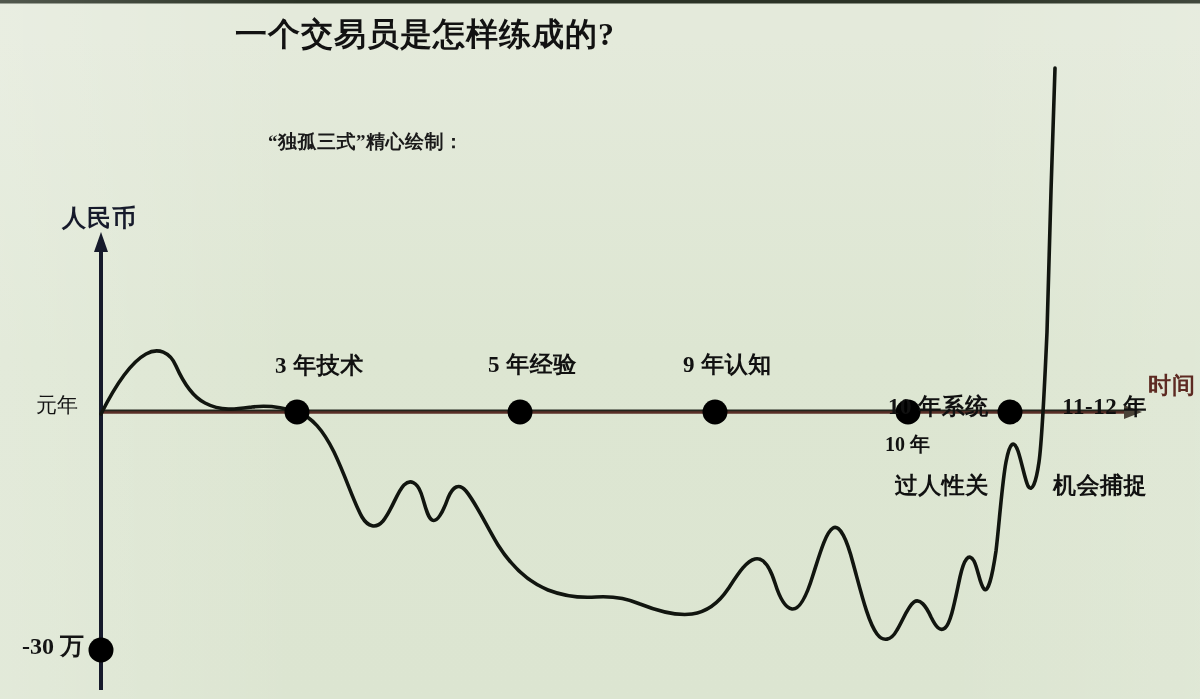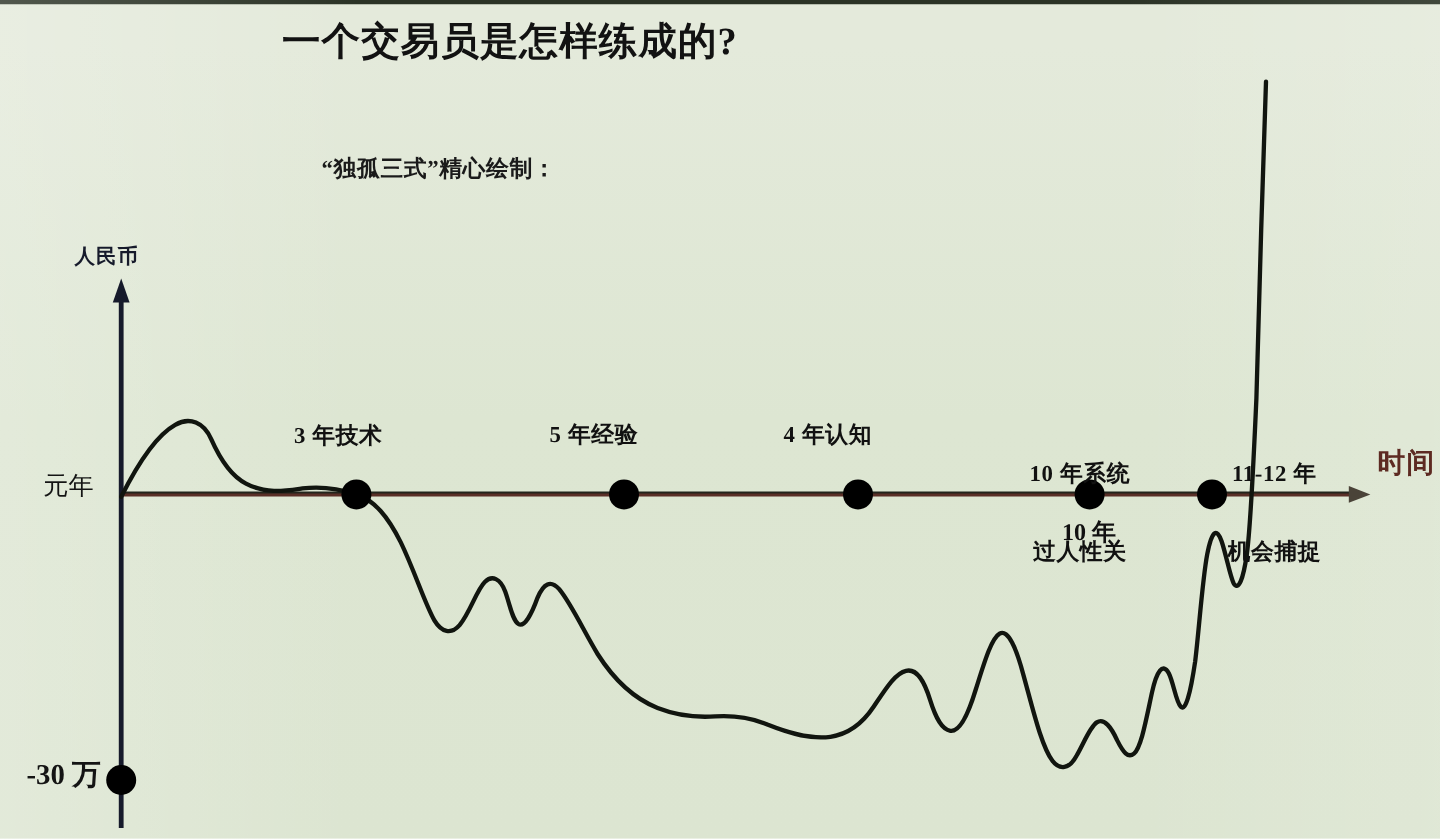--- a/index.html
+++ b/index.html
@@ -39,41 +39,41 @@
     letter-spacing:0.5px;
   }
   #sub2 {
     left:283px; top:178px;
     font-size:19px; font-weight:700; color:#1a1a1a;
     letter-spacing:0.5px;
   }
   
   #ylabel {
     left:62px; top:203px;
-    font-size:17px; font-weight:700; color:#161a2b;
+    font-size:24px; font-weight:700; color:#161a2b;
     letter-spacing:1px;
     text-align:right;
   }
   #xlabel {
     left:1148px; top:372px;
     font-size:23px; font-weight:700; color:#5d2a22;
     letter-spacing:1px;
   }
   #origin-label {
     left:36px; top:392px;
     font-size:21px; font-weight:500; color:#141414;
   }
   #ymin-label {
     left:22px; top:631px;
     font-size:24px; font-weight:700; color:#141414;
   }
   
   .ms {
-    font-size:19px; font-weight:700; color:#111111;
-    letter-spacing:0.5px; text-align:center;
+    font-size:23px; font-weight:700; color:#111111;
+    letter-spacing:0.5px; text-align:right;margin-left:30px;
   }
   #ms0 { left:245px; top:352px; }
   #ms1 { left:458px; top:351px; }
   #ms2 { left:653px; top:351px; }
   #ms3 { left:858px; top:341px; line-height:1.15; }
   #ms4 { left:1023px; top:341px; line-height:1.15; }
   #ms3sub {
     left:885px; top:432px;
     font-size:20px; font-weight:700; color:#111111;
   }
@@ -158,21 +158,21 @@
   <div class="txt" id="xlabel">时间</div>
 
   <div class="txt" id="origin-label">元年</div>
 
   <div class="txt" id="ymin-label">-30 万</div>
 
   <div class="txt ms" id="ms0">3 年技术</div>
 
   <div class="txt ms" id="ms1">5 年经验</div>
 
-  <div class="txt ms" id="ms2">4 年认知</div>
+  <div class="txt ms" id="ms2">9 年认知</div>
 
   <div class="txt ms" id="ms3">
     <div>10 年系统</div>
     <div>过人性关</div>
   </div>
 
   <div class="txt" id="ms3sub">10 年</div>
 
   <div class="txt ms" id="ms4">
     <div>11-12 年</div>

